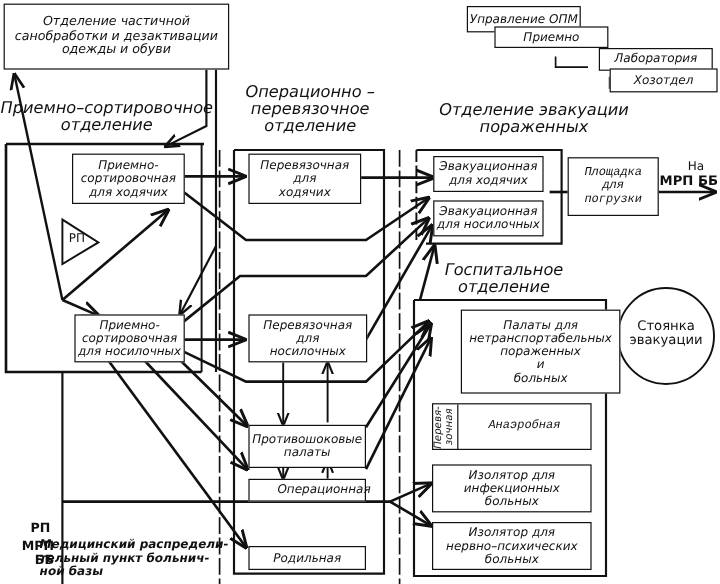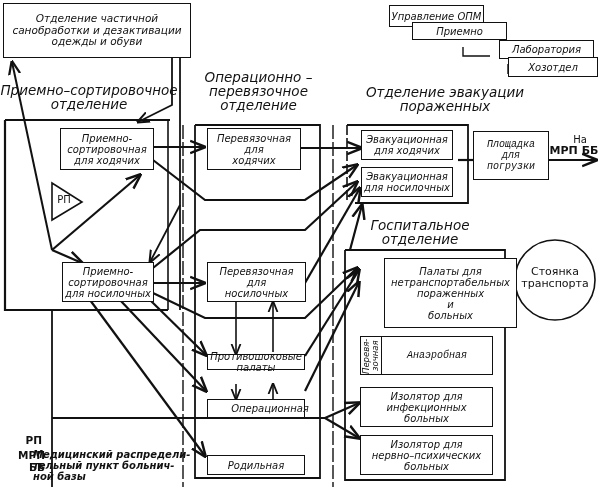--- a/index.html
+++ b/index.html
@@ -105,21 +105,21 @@
 сортировочная
 для носилочных</div>
 <div class="lbl" style="left:53px;top:195px;width:22px;font-style:normal;font-size:10px;">РП</div>
 
 <div class="box" style="left:207px;top:128px;width:94px;height:42px;">Перевязочная
 для
 ходячих</div>
 <div class="box" style="left:207px;top:262px;width:99px;height:40px;">Перевязочная
 для
 носилочных</div>
-<div class="box" style="left:207px;top:354px;width:98px;height:16px;">Противошоковые
+<div class="box" style="left:207px;top:354px;width:98px;height:36px;">Противошоковые
 палаты</div>
 <div class="box" style="left:207px;top:399px;width:98px;height:19px;padding-left:28px;">Операционная</div>
 <div class="box" style="left:207px;top:455px;width:98px;height:20px;">Родильная</div>
 
 <div class="box" style="left:361px;top:130px;width:92px;height:30px;">Эвакуационная
 для ходячих</div>
 <div class="box" style="left:361px;top:167px;width:92px;height:30px;">Эвакуационная
 для носилочных</div>
 <div class="box" style="left:473px;top:131px;width:76px;height:49px;font-family:Liberation Mono, monospace;">Площадка
 для
@@ -138,21 +138,21 @@
   <div style="flex:1;font-family:Liberation Mono, monospace;">Анаэробная</div>
 </div>
 <div class="box" style="left:360px;top:387px;width:133px;height:40px;">Изолятор для
 инфекционных
 больных</div>
 <div class="box" style="left:360px;top:435px;width:133px;height:40px;">Изолятор для
 нервно–психических
 больных</div>
 
 <div class="lbl" style="left:515px;top:266px;width:80px;font-size:11px;">Стоянка
-транспорта</div>
+эвакуации</div>
 
 <div class="legend" style="left:0;top:434px;width:200px;height:53px;">
   <div class="abbr" style="left:0;top:0;width:42px;">РП</div>
   <div class="abbr" style="left:0;top:15px;width:45px;">МРП ББ</div>
   <div class="desc" style="left:33px;top:15px;font-weight:bold;">Медицинский распредели-
 тельный пункт больнич-
 ной базы</div>
 </div>
 
 </body></html>

